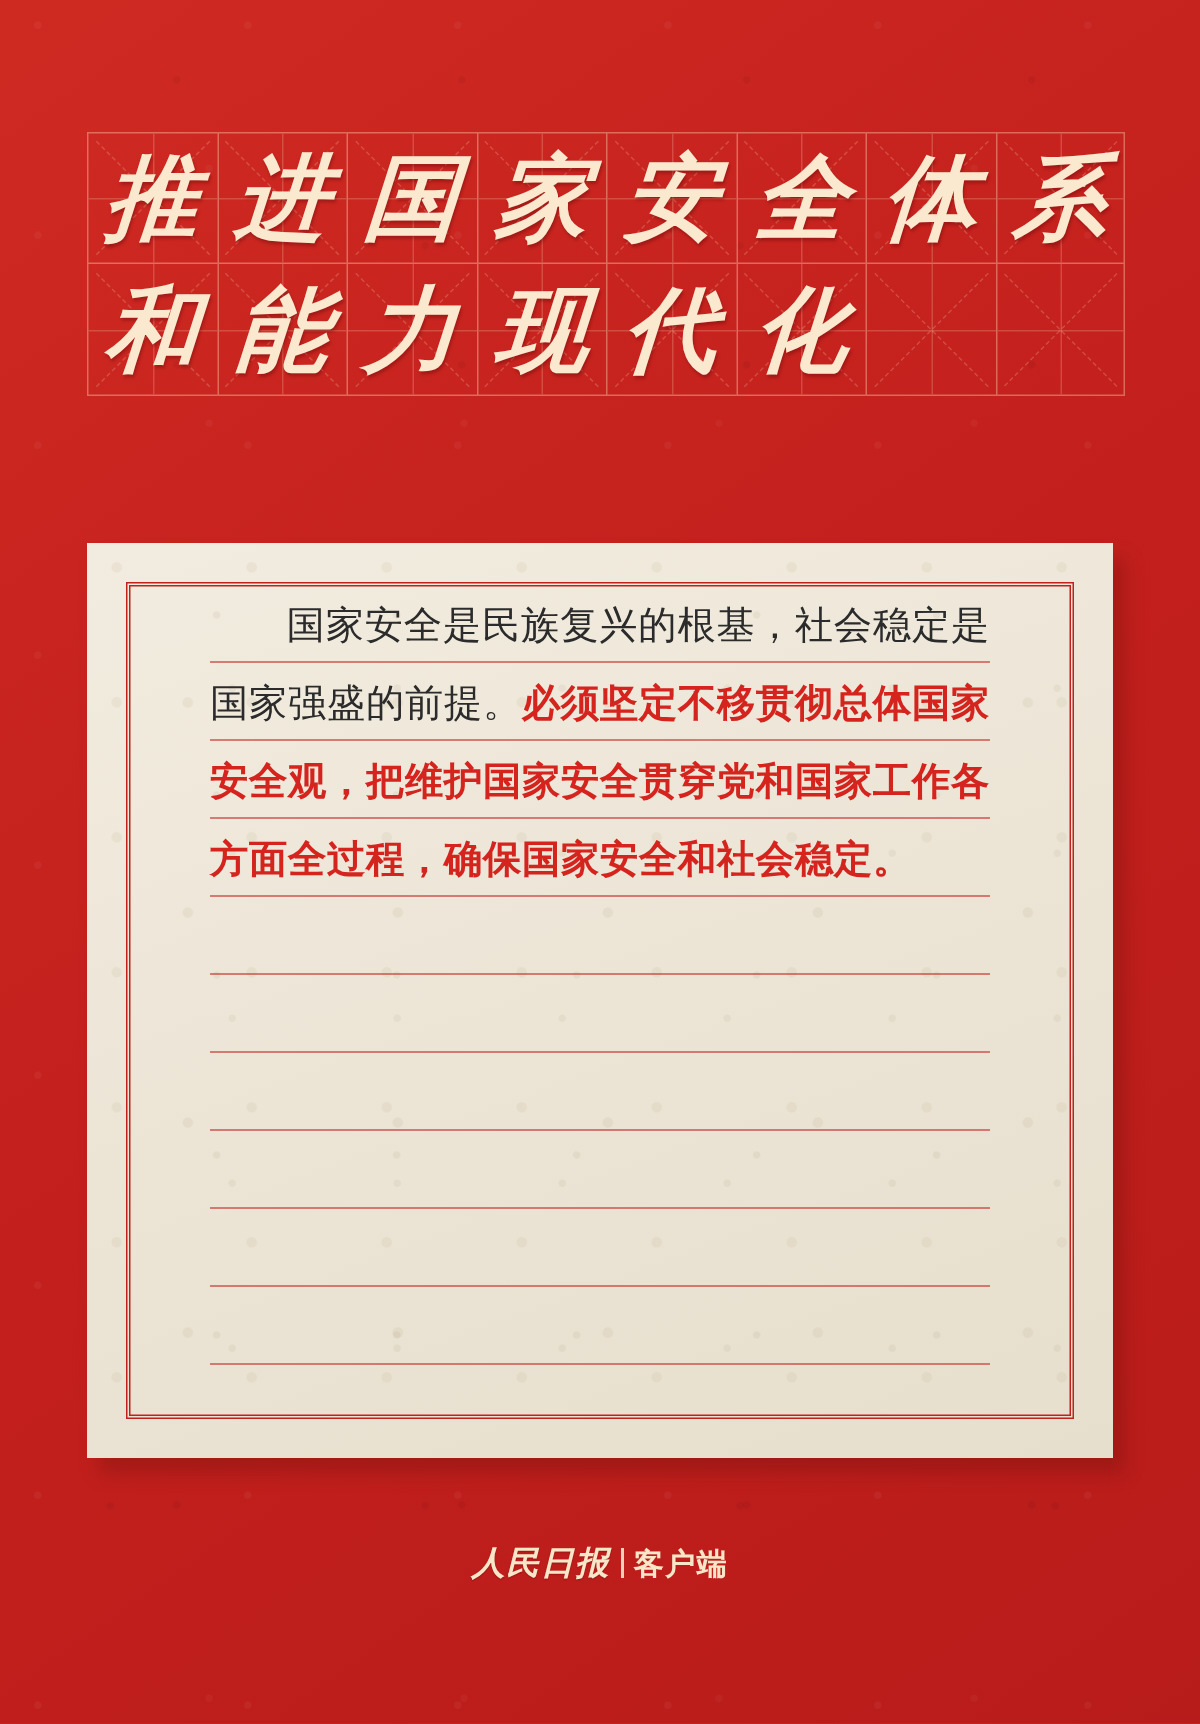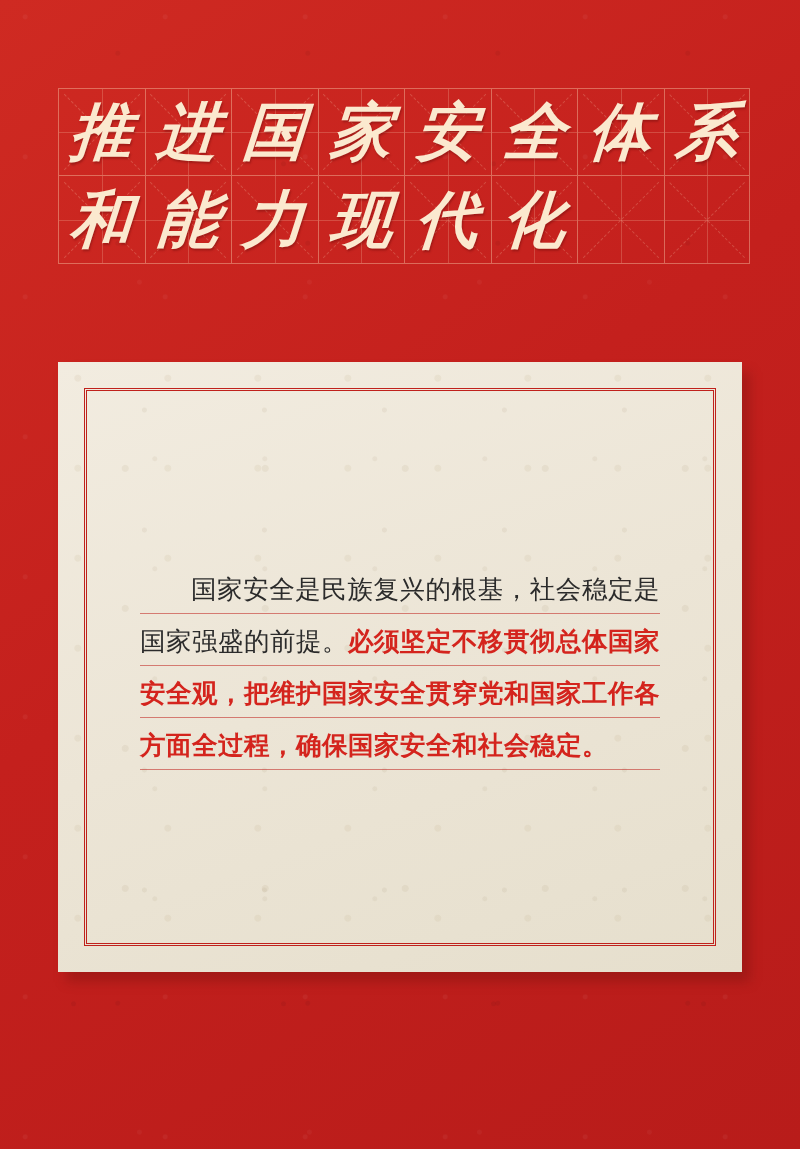--- a/index.html
+++ b/index.html
@@ -136,21 +136,20 @@
     background-size: 90px 90px, 120px 120px, 140px 140px, 110px 110px, 100% 100%;
     padding: 26px;
   }
   .card-inner {
     width: 100%;
     height: 100%;
     box-sizing: border-box;
     border: 3px double #c0211c;
     position: relative;
     display: flex;
-    align-items: center;
     justify-content: center;
   }
   .quote {
     width: 520px;
     margin: 0 auto;
     font-family: "DejaVu Sans", sans-serif;
     font-size: 25.5px;
     line-height: 52px;
     color: #2b2b2b;
     text-align: justify;
@@ -309,13 +308,20 @@
     </div>
   </div>
 
   <div class="card-shadow"></div>
   <div class="card">
     <div class="card-inner">
       <p class="quote"><span class="indent"></span><span>国家安全是民族复兴的根基，社会稳定是国家强盛的前提。</span><span class="hl">必须坚定不移贯彻总体国家安全观，把维护国家安全贯穿党和国家工作各方面全过程，确保国家安全和社会稳定。</span></p>
     </div>
   </div>
 
+  <div class="footer">
+    <div class="footer-mark">
+      <span class="footer-rm">人民日报</span>
+      <span class="footer-sep"></span>
+      <span class="footer-app">客户端</span>
+    </div>
+  </div>
 </div>
 
 </body></html>

